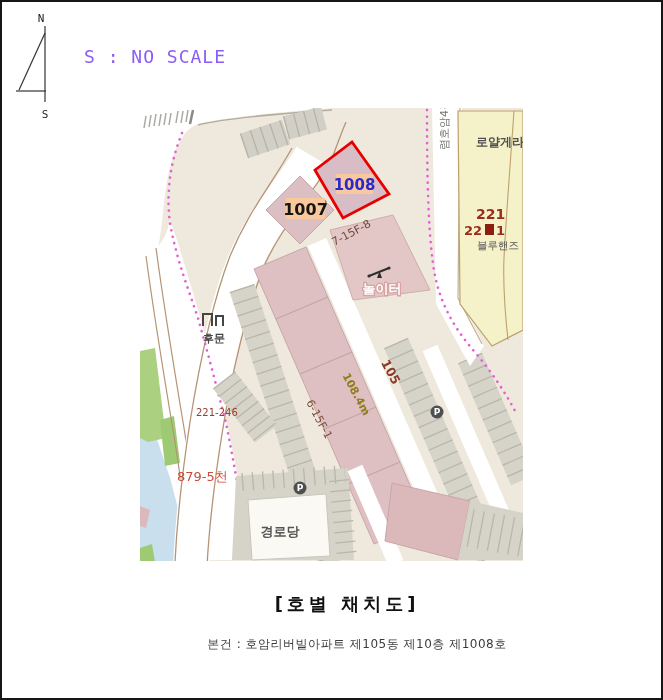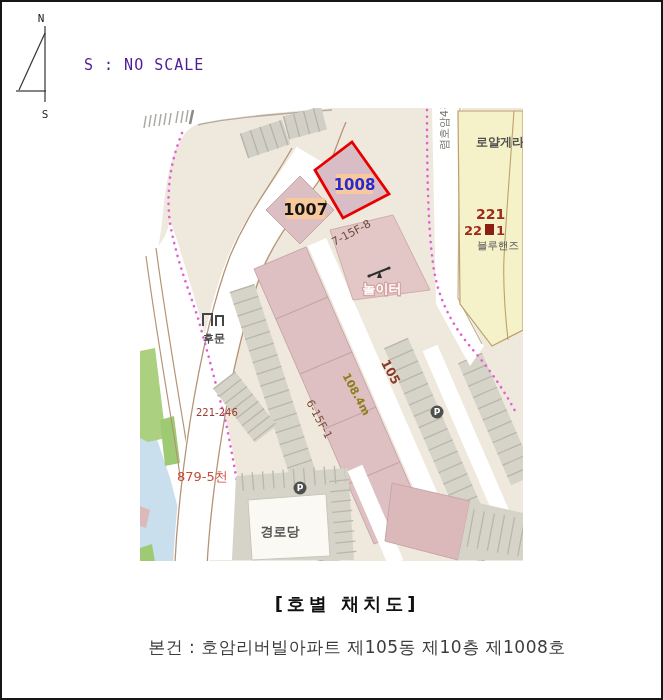--- a/index.html
+++ b/index.html
@@ -4,34 +4,34 @@
 <style>
   html,body{margin:0;padding:0;background:#888;}
   .page{
     position:relative;width:663px;height:700px;background:#ffffff;
     font-family:"DejaVu Sans","Liberation Sans",sans-serif;
     outline:2px solid #161616;outline-offset:-2px;overflow:hidden;
   }
   .compass{position:absolute;left:12px;top:6px;width:70px;height:122px;}
   .compass text{font-family:"DejaVu Sans Mono","Liberation Mono",monospace;font-size:11px;fill:#222;}
   .scale-note{
-    position:absolute;left:84px;top:56px;
+    position:absolute;left:84px;top:46px;
     font-family:"DejaVu Sans Mono","Liberation Mono",monospace;
-    font-size:15px;letter-spacing:1px;color:#4c1d95;white-space:pre;
+    font-size:18px;letter-spacing:1px;color:#8b5cf6;white-space:pre;
   }
   .mapwrap{position:absolute;left:140px;top:108px;width:383px;height:460px;}
   .mapwrap svg{display:block;}
   svg text{font-family:"DejaVu Sans","Liberation Sans",sans-serif;}
   .caption-title{
     position:absolute;left:347px;top:592px;transform:translateX(-50%);
     font-size:18px;font-weight:bold;letter-spacing:4px;color:#111;white-space:nowrap;
   }
   .subject-line{
     position:absolute;left:357px;top:636px;transform:translateX(-50%);
-    font-size:17px;color:#3c3c3c;letter-spacing:0.5px;white-space:nowrap;
+    font-size:12px;color:#3c3c3c;letter-spacing:0.5px;white-space:nowrap;
   }
 </style>
 </head>
 <body>
 
 <div class="page">
 
   <svg class="compass" viewBox="0 0 70 122" width="70" height="122">
     <text x="29" y="16" text-anchor="middle">N</text>
     <line x1="33" y1="20" x2="33" y2="96" stroke="#333" stroke-width="1.2"></line>

